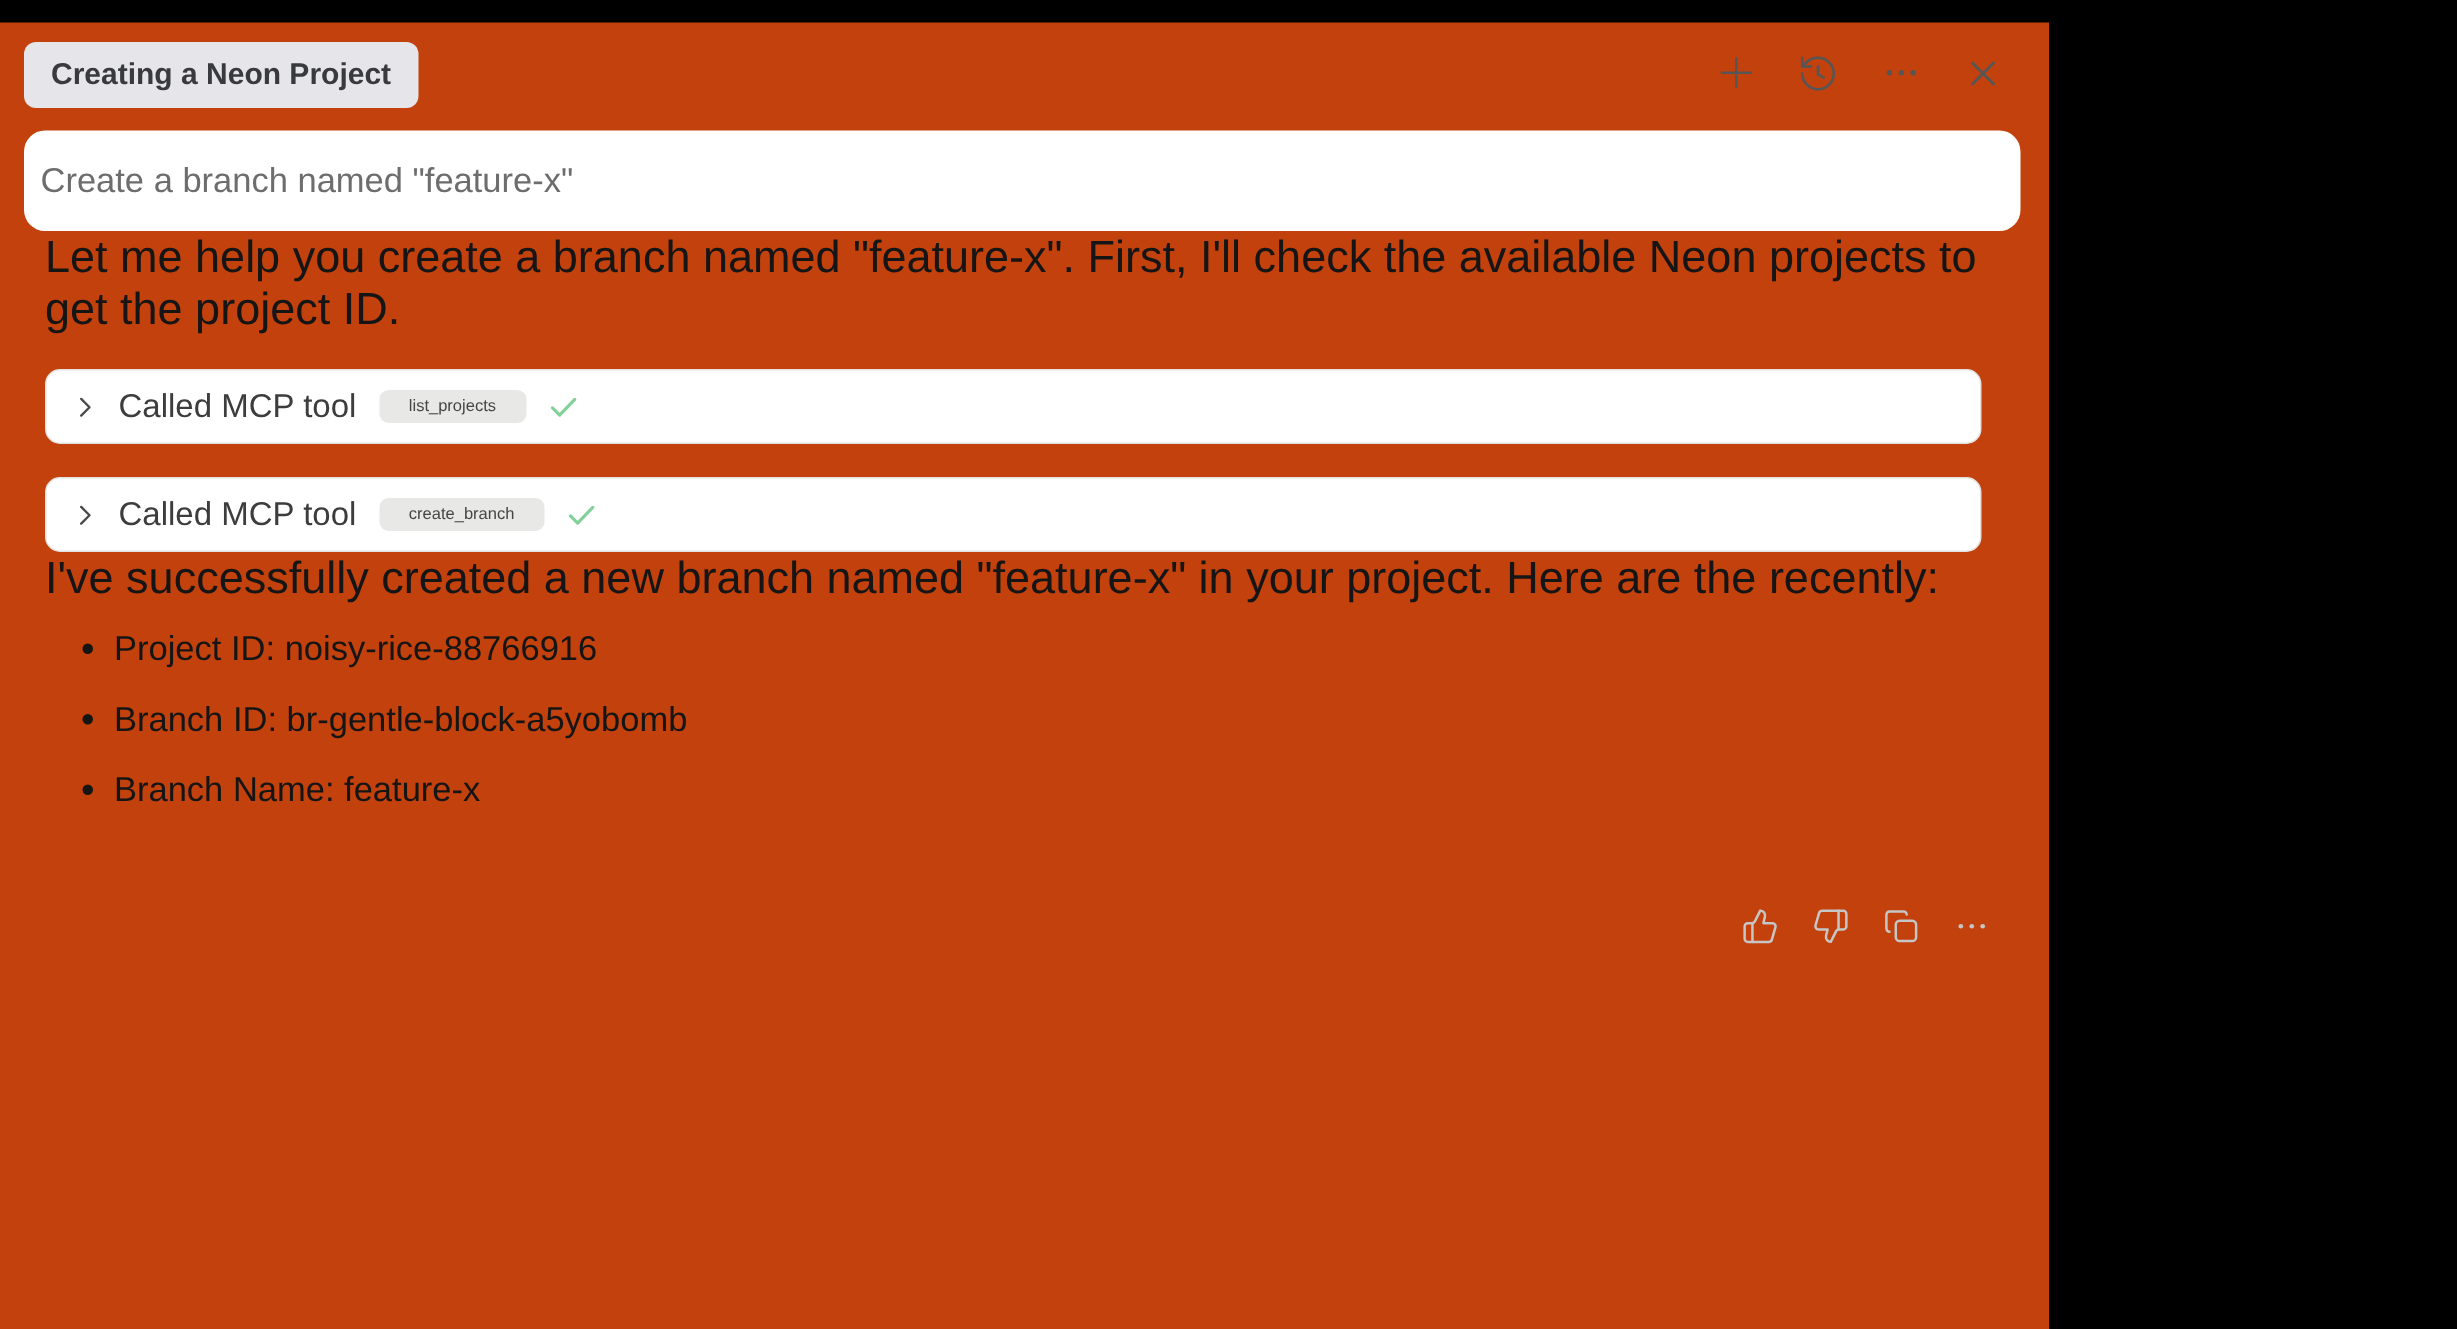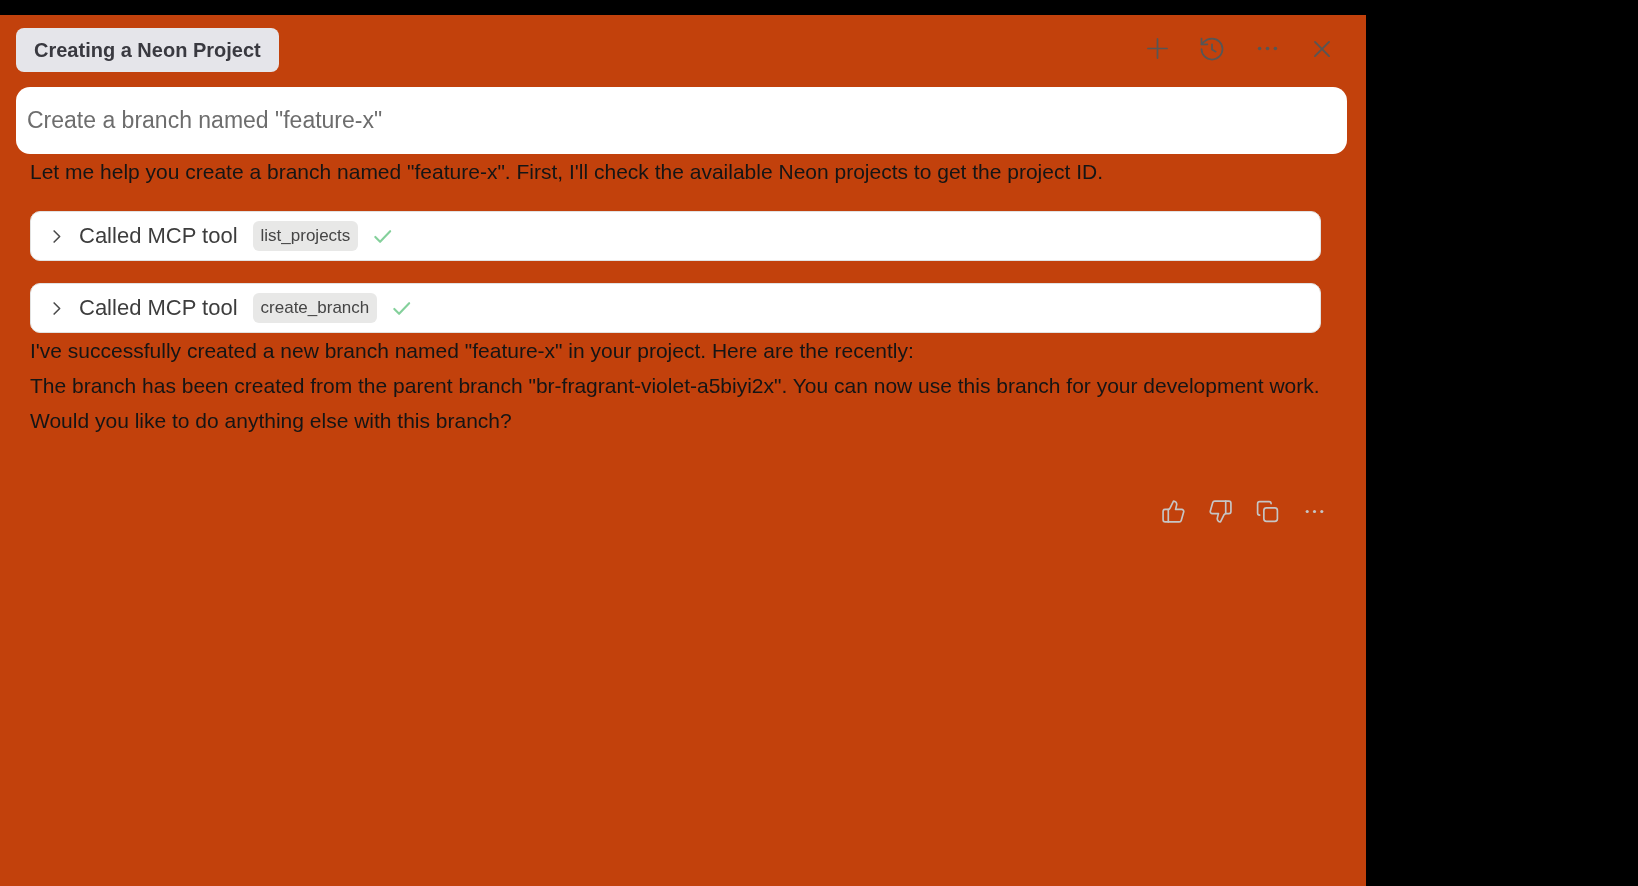--- a/index.html
+++ b/index.html
@@ -38,42 +38,42 @@
   .user-card {
     margin: 15px 19px 0 16px;
     height: 67px;
     background: #ffffff;
     border-radius: 14px;
     display: flex; align-items: center;
     padding: 0 16px 0 11px;
     font-size: 23px; color: #6d6d6d;
   }
   .content { margin: 0 19px 0 30px; }
-  .content p { margin: 0; font-size: 21px; line-height: 35px; color: #151515; }
+  .content p { margin: 0; font-size: 30px; line-height: 35px; color: #151515; }
   .p1 { margin-top: 27px; }
   .p2 { margin-top: 28px; }
   .p3 { margin-top: 28px; }
   .p4 { margin-top: 14px; }
   .tool-card {
     margin-top: 22px; margin-right: 26px;
     height: 50px;
     background: #ffffff;
     border: 1px solid #e2e2e1;
     border-radius: 10px;
     display: flex; align-items: center;
     padding: 0 16px;
   }
   .tool-chevron { display: flex; }
   .tool-label { font-size: 22px; color: #3d3d3d; margin-left: 13px; }
   .tool-badge {
     margin-left: 15px;
     background: #e8e8e7;
     border-radius: 6px;
-    padding: 5px 8px;
-    font-size: 17px; color: #454545;
+    padding: 5px 20px;
+    font-size: 11px; color: #454545;
   }
   .tool-check { margin-left: 13px; display: flex; }
   .details-list { margin: 12px 0 0 0; padding: 0 0 0 46px; }
   .details-list li {
     font-size: 23px; line-height: 35px; color: #151515;
     margin-bottom: 12px;
   }
   .message-actions {
     display: flex; justify-content: flex-end; align-items: center;
     gap: 21px;
@@ -164,22 +164,26 @@
       <span class="tool-badge">create_branch</span>
       <span class="tool-check">
         <svg width="23" height="23" viewBox="0 0 24 24" fill="none" stroke="#84d09b" stroke-width="2.2" stroke-linecap="round" stroke-linejoin="round">
             <path d="M4.5 12.5l5 5L20 6.5"></path>
           </svg>
       </span>
     </div>
 
     <p class="p3">I've successfully created a new branch named "feature-x" in your project. Here are the recently:</p>
 
-
-    <p class="p4">The branch has been created from the parent branch "br-fragrant-violet-a5biyi2x". You can now use this branch for your development work. Would you like to do anything else with this branch?</p>
+    <ul class="details-list">
+      <li>Project ID: noisy-rice-88766916</li>
+      <li>Branch ID: br-gentle-block-a5yobomb</li>
+      <li>Branch Name: feature-x</li>
+    </ul>
+
 
     <div class="message-actions">
       <button class="msg-btn">
         <span>
           <svg width="25" height="25" viewBox="0 0 24 24" fill="none" stroke="#c6c6c6" stroke-width="1.6" stroke-linecap="round" stroke-linejoin="round">
               <path d="M7 10v12"></path>
               <path d="M15 5.88 14 10h5.83a2 2 0 0 1 1.92 2.56l-2.33 8A2 2 0 0 1 17.5 22H4a2 2 0 0 1-2-2v-8a2 2 0 0 1 2-2h2.76a2 2 0 0 0 1.79-1.11L12 2a3.13 3.13 0 0 1 3 3.88Z"></path>
             </svg>
         </span>
       </button>

